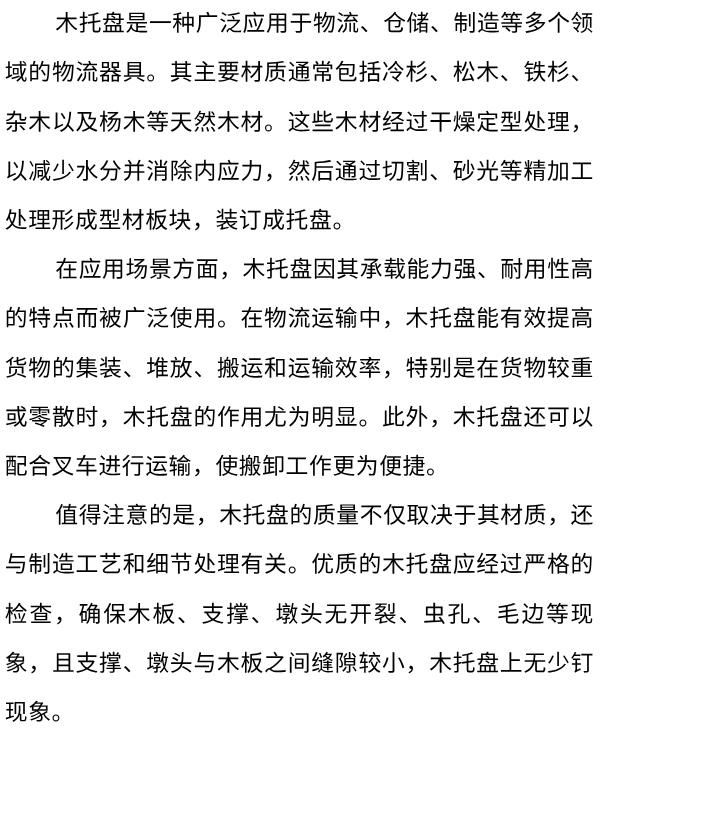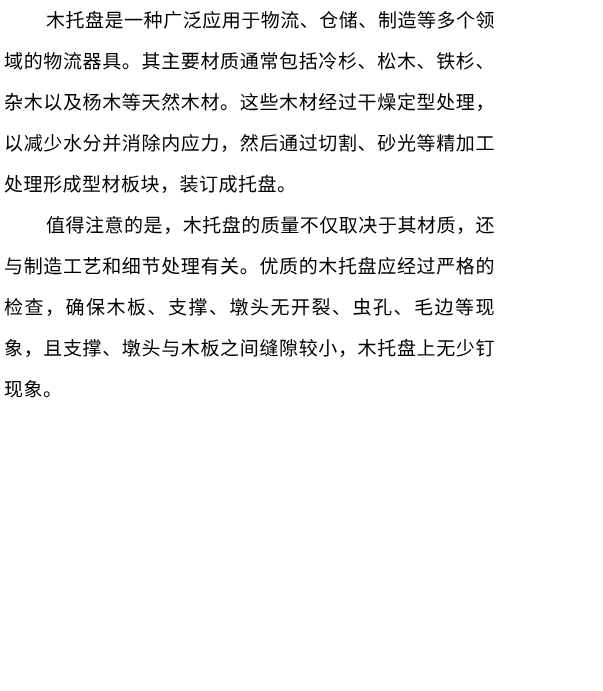--- a/index.html
+++ b/index.html
@@ -33,14 +33,15 @@
     text-indent: 42px; 
     color: var(--page-fg, #000000);
     word-break: break-all;
   }
 </style>
 </head>
 <body>
 
 <div class="doc-page">
   <p>木托盘是一种广泛应用于物流、仓储、制造等多个领域的物流器具。其主要材质通常包括冷杉、松木、铁杉、杂木以及杨木等天然木材。这些木材经过干燥定型处理，以减少水分并消除内应力，然后通过切割、砂光等精加工处理形成型材板块，装订成托盘。</p>
+  <p>在应用场景方面，木托盘因其承载能力强、耐用性高的特点而被广泛使用。在物流运输中，木托盘能有效提高货物的集装、堆放、搬运和运输效率，特别是在货物较重或零散时，木托盘的作用尤为明显。此外，木托盘还可以配合叉车进行运输，使搬卸工作更为便捷。</p>
   <p>值得注意的是，木托盘的质量不仅取决于其材质，还与制造工艺和细节处理有关。优质的木托盘应经过严格的检查，确保木板、支撑、墩头无开裂、虫孔、毛边等现象，且支撑、墩头与木板之间缝隙较小，木托盘上无少钉现象。</p>
 </div>
 
 </body></html>

